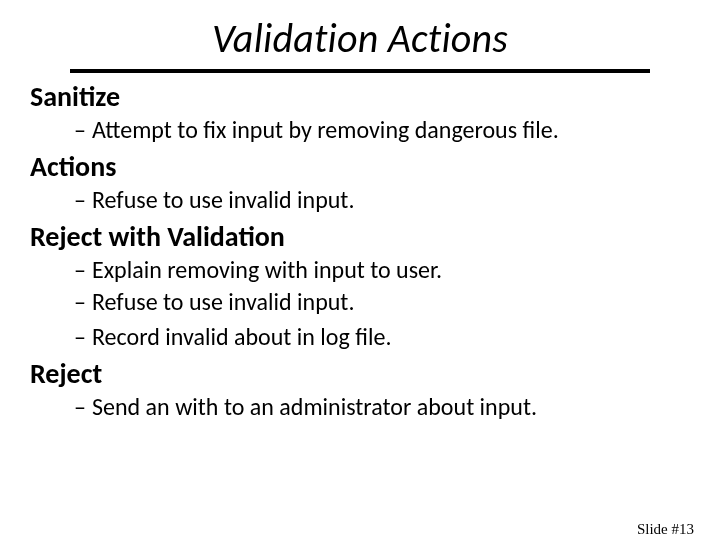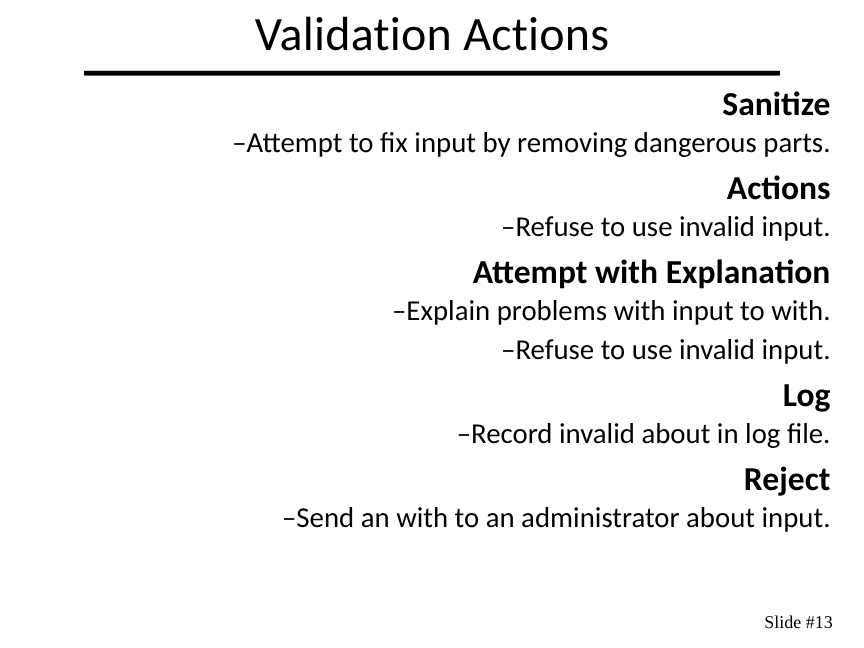--- a/index.html
+++ b/index.html
@@ -14,35 +14,35 @@
   .slide {
     position: relative;
     width: 720px;
     height: 540px;
     box-sizing: border-box;
   }
   .title {
     text-align: center;
     font-size: 40px;
     font-weight: 400;
-    margin-top: 4px;
+    margin-top: 14px;
     letter-spacing: 0.2px;
+    font-style: italic;
   }
   .rule {
     margin: 6px auto 6px auto;
     width: 580px;
     border: none;
     border-top: 4px solid #000;
   }
   .content {
     padding: 0 28px 0 30px;
   }
   .section {
     margin-top: 4px;
-    text-align: right;
   }
   .section-heading {
     font-size: 28px;
     font-weight: 700;
     line-height: 1.25;
   }
   .bullets {
     margin: 0 0 2px 0;
     padding-left: 44px;
   }
@@ -68,41 +68,40 @@
 <div class="slide">
 
   <div class="title">Validation Actions</div>
   <hr class="rule">
 
   <div class="content">
 
     <div class="section">
       <div class="section-heading">Sanitize</div>
       <div class="bullets">
-        <div class="bullet"><span class="dash">–</span><span>Attempt to fix input by removing dangerous parts.</span></div>
+        <div class="bullet"><span class="dash">–</span><span>Attempt to fix input by removing dangerous file.</span></div>
       </div>
     </div>
 
     <div class="section">
       <div class="section-heading">Actions</div>
       <div class="bullets">
         <div class="bullet"><span class="dash">–</span><span>Refuse to use invalid input.</span></div>
       </div>
     </div>
 
     <div class="section">
-      <div class="section-heading">Attempt with Explanation</div>
+      <div class="section-heading">Reject with Validation</div>
       <div class="bullets">
-        <div class="bullet"><span class="dash">–</span><span>Explain problems with input to with.</span></div>
+        <div class="bullet"><span class="dash">–</span><span>Explain removing with input to user.</span></div>
         <div class="bullet"><span class="dash">–</span><span>Refuse to use invalid input.</span></div>
       </div>
     </div>
 
     <div class="section">
-      <div class="section-heading">Log</div>
       <div class="bullets">
         <div class="bullet"><span class="dash">–</span><span>Record invalid about in log file.</span></div>
       </div>
     </div>
 
     <div class="section">
       <div class="section-heading">Reject</div>
       <div class="bullets">
         <div class="bullet"><span class="dash">–</span><span>Send an with to an administrator about input.</span></div>
       </div>

